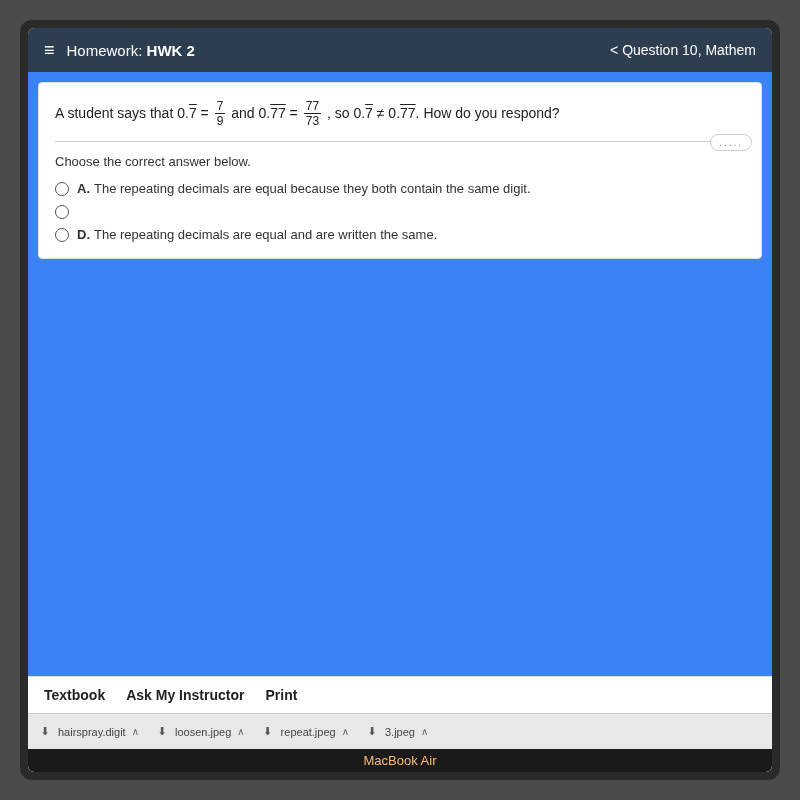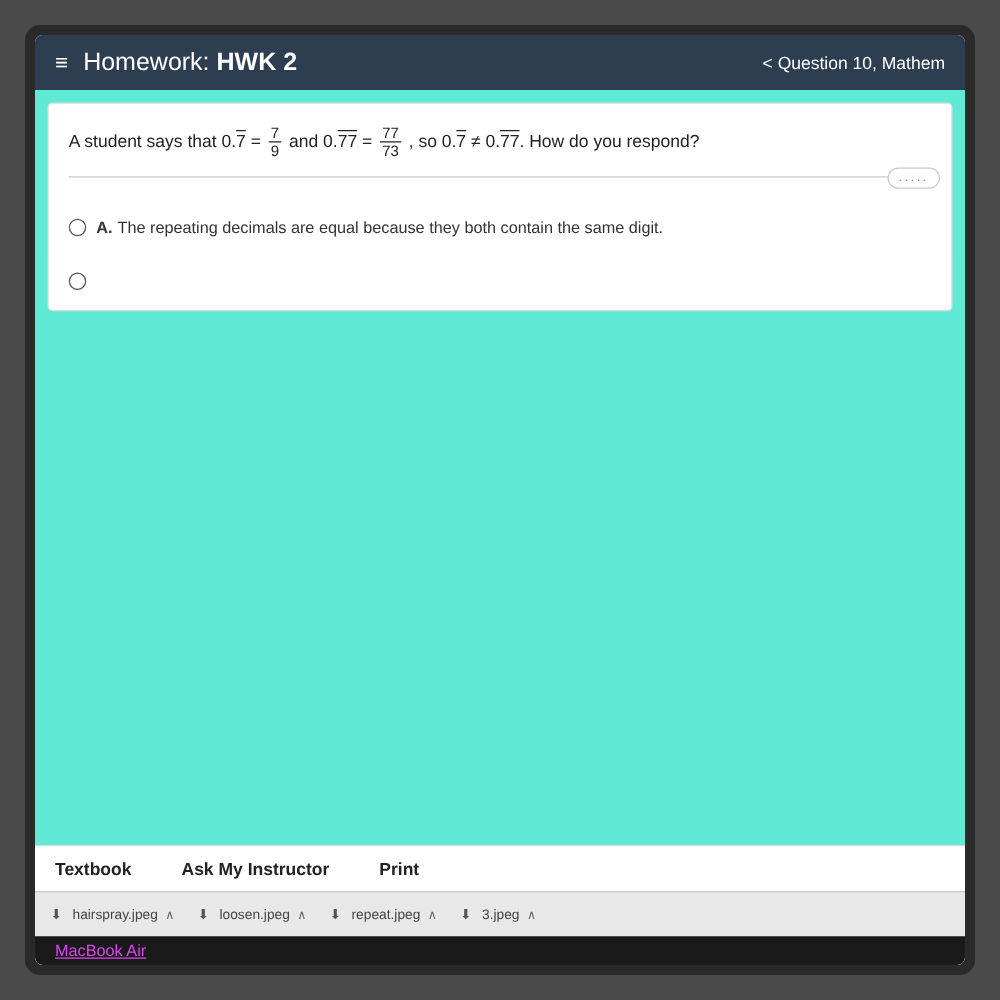--- a/index.html
+++ b/index.html
@@ -47,40 +47,40 @@
 
     .hamburger-icon {
       color: white;
       font-size: 18px;
       margin-right: 12px;
       cursor: pointer;
     }
 
     .homework-title {
       color: white;
-      font-size: 20px;
+      font-size: 15px;
       font-weight: normal;
     }
 
     .homework-title strong {
       font-weight: bold;
     }
 
     .spacer { flex: 1; }
 
     .question-info {
       color: white;
       font-size: 14px;
       font-weight: normal;
     }
 
     
     .main-content {
       flex: 1;
-      background: #5eead4;
+      background: #3b82f6;
       display: flex;
       flex-direction: column;
       overflow: hidden;
     }
 
     .question-area {
       background: white;
       margin: 10px;
       border: 1px solid #ddd;
       border-radius: 4px;
@@ -135,21 +135,20 @@
       gap: 8px;
     }
 
     .option-item {
       display: flex;
       align-items: center;
       gap: 8px;
       font-size: 13px;
       color: #333;
       cursor: pointer;
-      margin-top: 20px;
     }
 
     .option-radio {
       width: 14px;
       height: 14px;
       border: 1.5px solid #555;
       border-radius: 50%;
       flex-shrink: 0;
       margin-top: 1px;
       background: white;
@@ -173,21 +172,21 @@
       border-radius: 10px;
       padding: 2px 8px;
     }
 
     .bottom-bar {
       background: white;
       border-top: 1px solid #ddd;
       padding: 10px 16px;
       display: flex;
       align-items: center;
-      gap: 40px;
+      gap: 21px;
       flex-shrink: 0;
     }
 
     .bottom-btn {
       font-size: 14px;
       font-weight: bold;
       color: #222;
       cursor: pointer;
       background: none;
       border: none;
@@ -226,27 +225,26 @@
 
     .download-chevron {
       font-size: 10px;
       color: #666;
       cursor: pointer;
     }
 
     
     .macbook-bar {
       background: #1a1a1a;
-      color: #d946ef;
-      text-align: left;
+      color: #fdba74;
+      text-align: center;
       padding: 4px 16px;
       font-size: 13px;
       flex-shrink: 0;
       border-radius: 0 0 6px 6px;
-      text-decoration: underline;
     }
 
     .question-container {
       position: relative;
       flex: 1;
     }
   </style>
 </head>
 <body>
 
@@ -276,43 +274,48 @@
             <span class="math-fraction">
               <span class="numerator">77</span>
               <span class="denominator">73</span>
             </span>
             , so 0.<span class="overline">7</span>
             ≠ 0.<span class="overline">77</span>. How do you respond?
           </div>
 
           <div class="dots-indicator">.....</div>
 
+          <div class="choose-text">Choose the correct answer below.</div>
 
           <ul class="options-list">
             <li class="option-item">
               <div class="option-radio"></div>
               <span><span class="option-label">A.</span><span>The repeating decimals are equal because they both contain the same digit.</span></span>
             </li>
             <li class="option-item">
               <div class="option-radio"></div>
             </li>
+            <li class="option-item">
+              <div class="option-radio"></div>
+              <span><span class="option-label">D.</span><span>The repeating decimals are equal and are written the same.</span></span>
+            </li>
           </ul>
         </div>
       </div>
 
       <div class="bottom-bar">
         <button class="bottom-btn">Textbook</button>
         <button class="bottom-btn">Ask My Instructor</button>
         <button class="bottom-btn">Print</button>
       </div>
 
       <div class="download-bar">
         <div class="download-item">
           <span class="download-icon">⬇</span>
-          <span>hairspray.jpeg</span>
+          <span>hairspray.digit</span>
           <span class="download-chevron">∧</span>
         </div>
         <div class="download-item">
           <span class="download-icon">⬇</span>
           <span>loosen.jpeg</span>
           <span class="download-chevron">∧</span>
         </div>
         <div class="download-item">
           <span class="download-icon">⬇</span>
           <span>repeat.jpeg</span>

